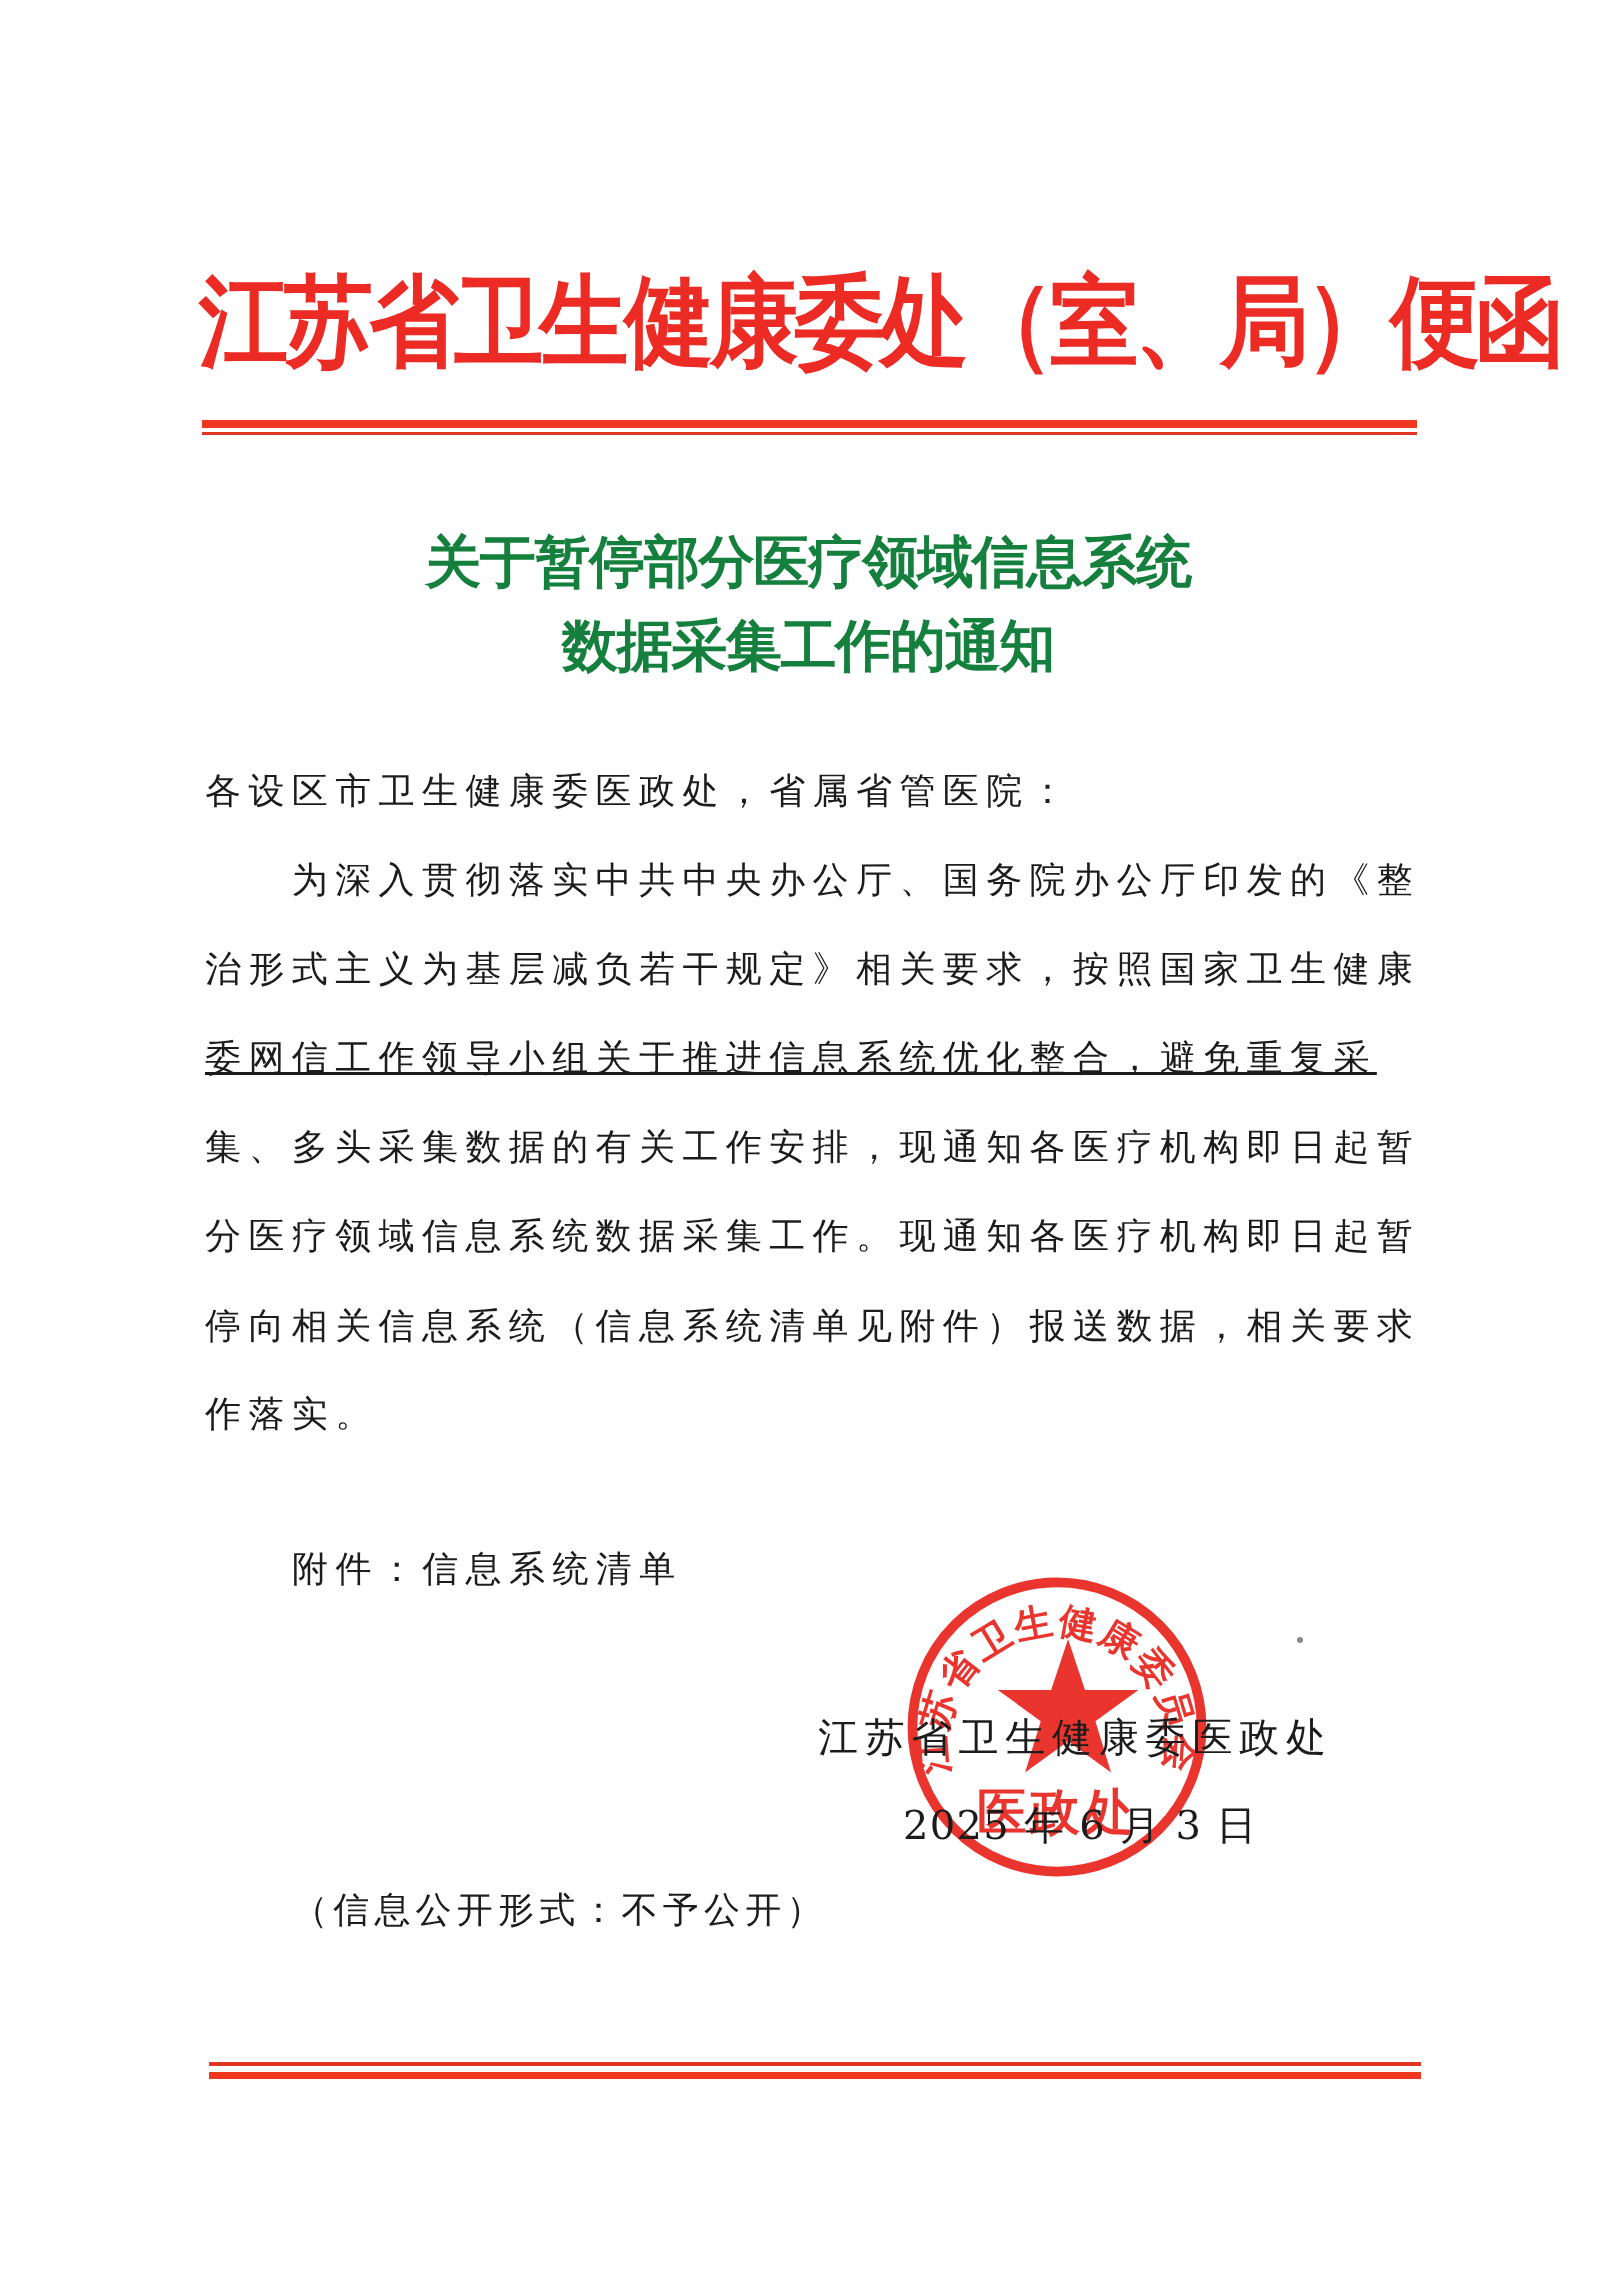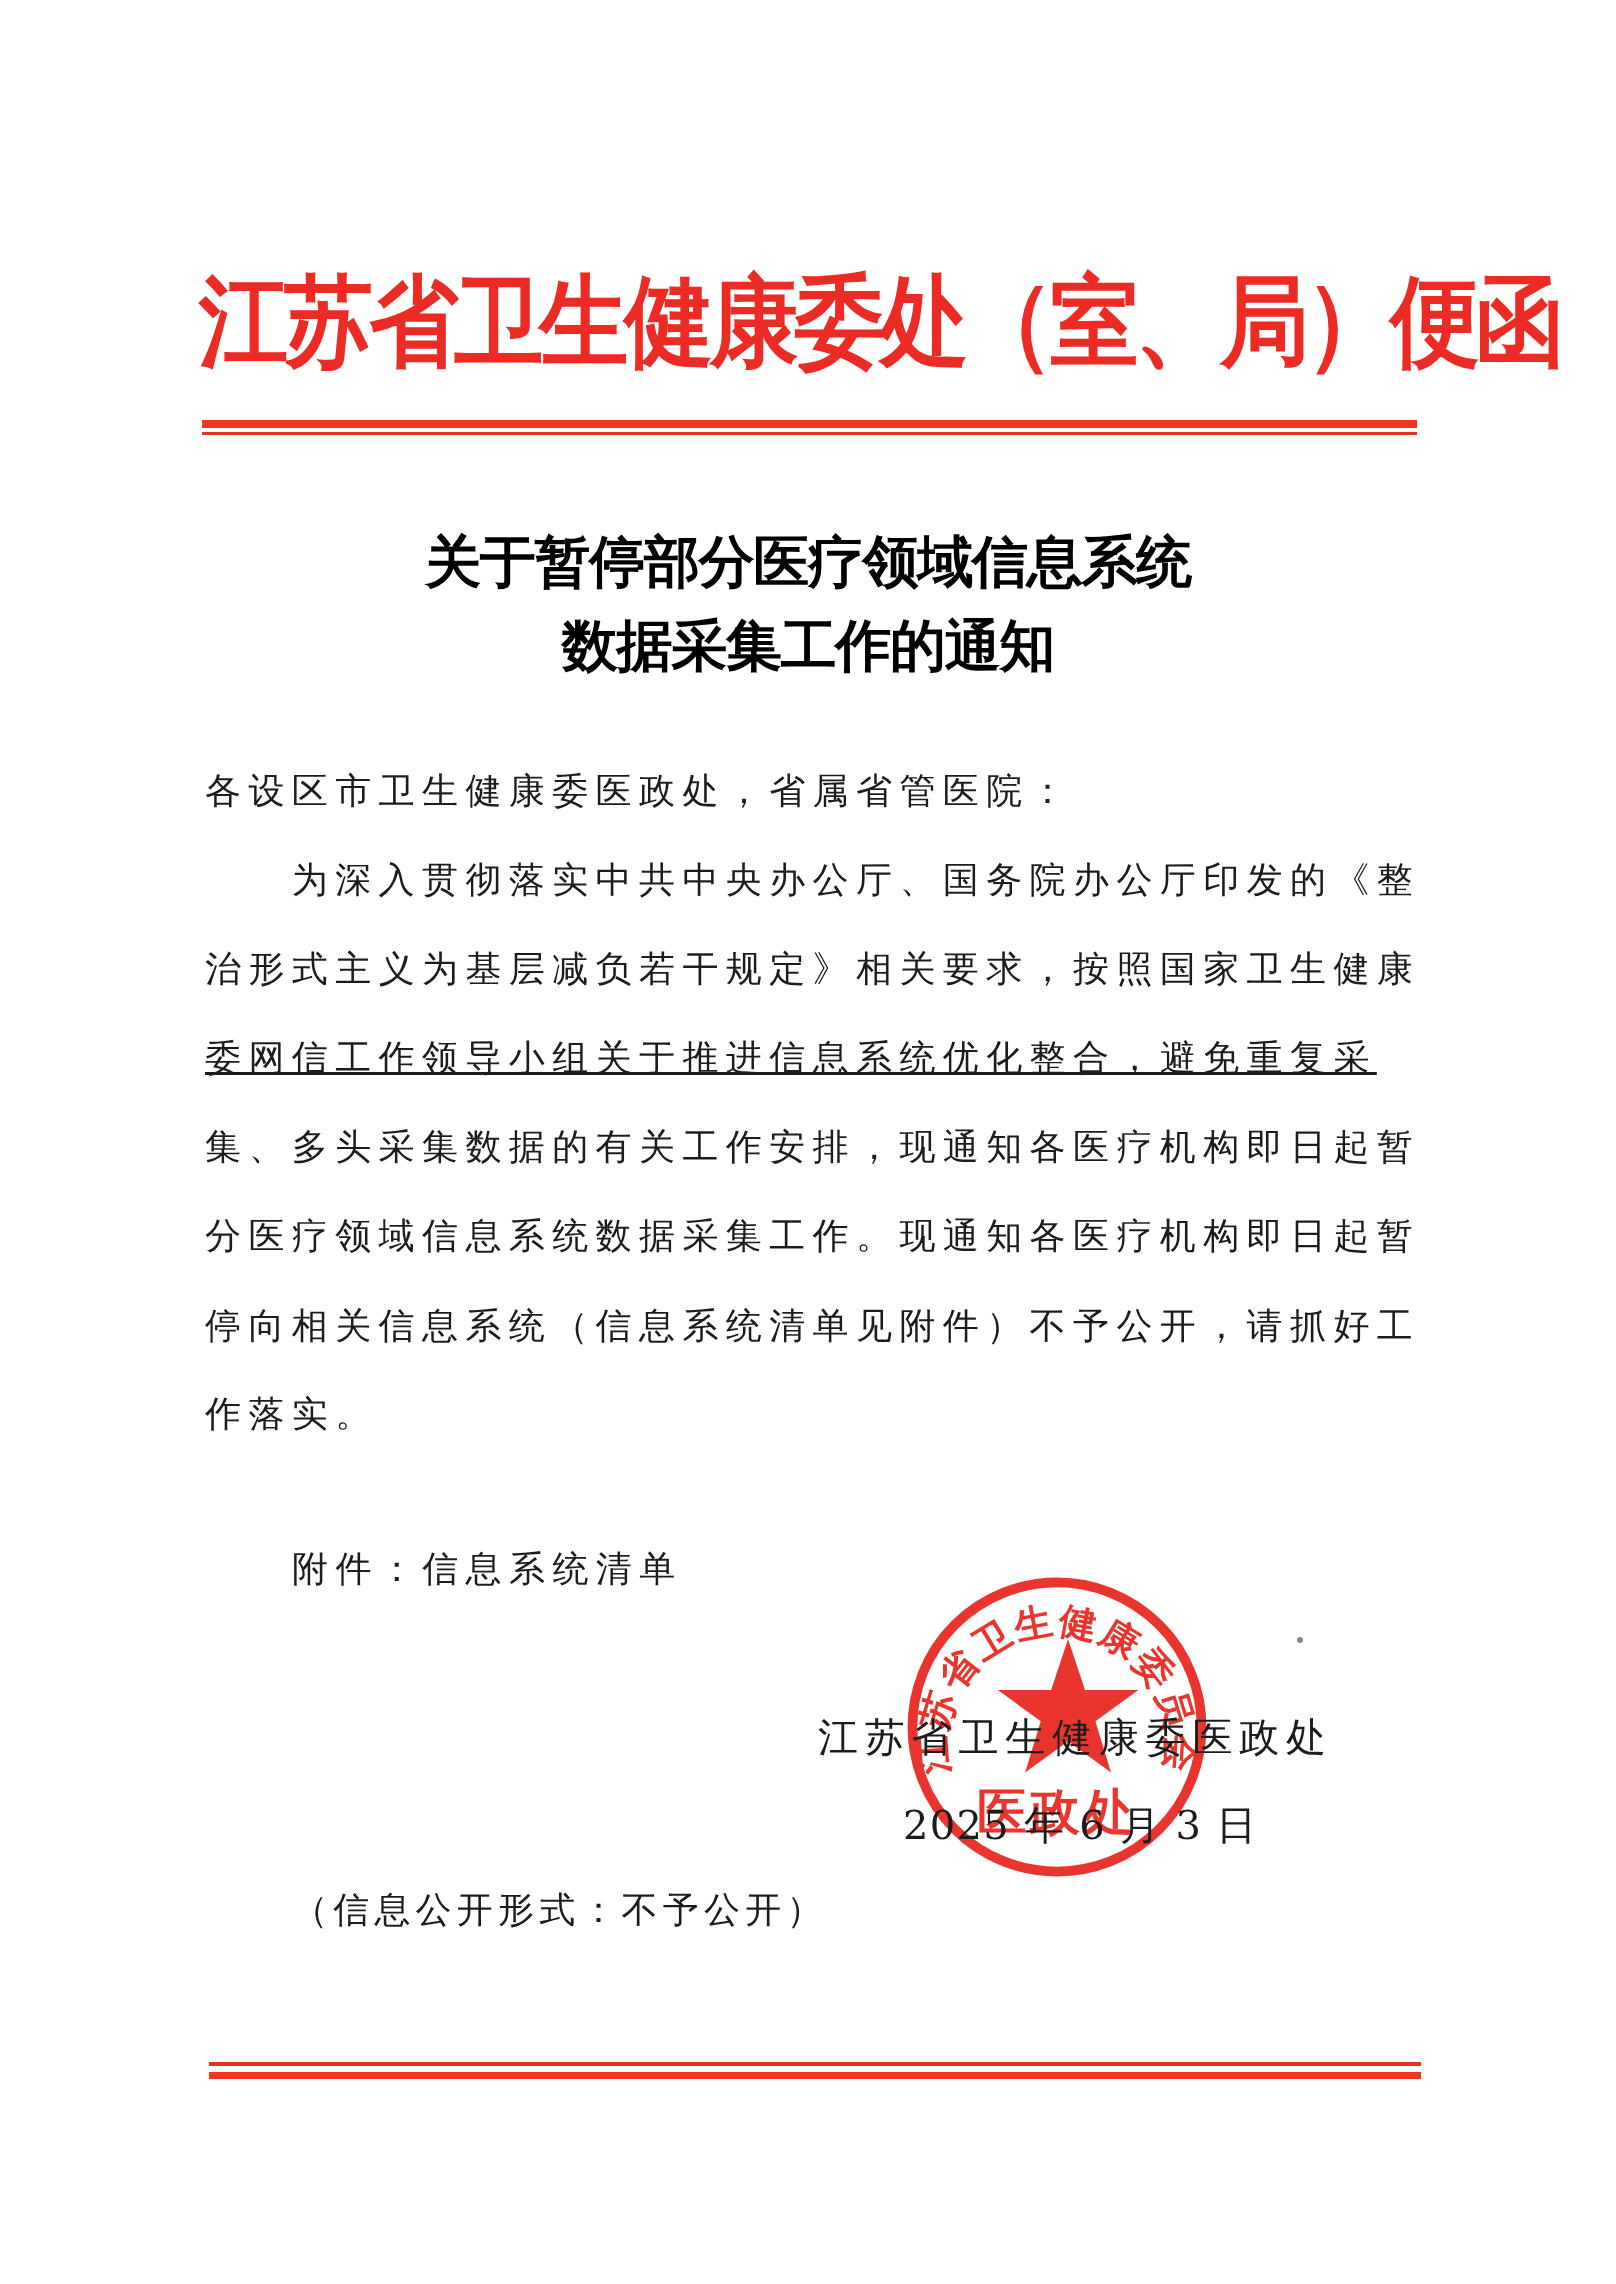--- a/index.html
+++ b/index.html
@@ -13,21 +13,21 @@
     white-space:nowrap; transform:scaleY(1.12); transform-origin:top left; }
 
   .rule { left:202px; width:1215px; background:#f0361f; }
   .rule.top-thick { top:420px; height:7.8px; }
   .rule.top-thin { top:432px; height:3.3px; background:#e23423; }
   .rule.bot-thin { left:209px; width:1212px; top:2062px; height:3.9px; background:#e23423; }
   .rule.bot-thick { left:209px; width:1212px; top:2072px; height:7.2px; }
 
   .title { left:0; width:1616px; text-align:center; font-weight:bold;
     font-family:"DejaVu Serif", "Liberation Serif", serif; font-size:56px;
-    color:#000000; letter-spacing:-1.3px; white-space:nowrap; }
+    color:#15803d; letter-spacing:-1.3px; white-space:nowrap; }
   .title.l1 { top:525px; }
   .title.l2 { top:609px; }
 
   .body-text { font-family:"DejaVu Serif", "Liberation Serif", serif;
     font-size:36px; color:#1c1c1c; white-space:nowrap; letter-spacing:7.4px; line-height:46px; }
   .line { left:205px; }
 
   .sign { font-family:"DejaVu Serif", "Liberation Serif", serif; font-size:40px;
     color:#1c1c1c; white-space:nowrap; line-height:46px; z-index:3; }
 
@@ -45,21 +45,21 @@
 <div class="abs title l1">关于暂停部分医疗领域信息系统</div>
 <div class="abs title l2">数据采集工作的通知</div>
 
 <div class="abs body-text line" style="top:768px;text-align:right;">各设区市卫生健康委医政处，省属省管医院：</div>
 
 <div class="abs body-text line" style="top:857px;">　　为深入贯彻落实中共中央办公厅、国务院办公厅印发的《整</div>
 <div class="abs body-text line" style="top:946px;">治形式主义为基层减负若干规定》相关要求，按照国家卫生健康</div>
 <div class="abs body-text line" style="top:1035px;text-decoration:underline;">委网信工作领导小组关于推进信息系统优化整合，避免重复采</div>
 <div class="abs body-text line" style="top:1124px;">集、多头采集数据的有关工作安排，现通知各医疗机构即日起暂</div>
 <div class="abs body-text line" style="top:1213px;">分医疗领域信息系统数据采集工作。现通知各医疗机构即日起暂</div>
-<div class="abs body-text line" style="top:1303px;">停向相关信息系统（信息系统清单见附件）不予公开，请抓好工</div>
+<div class="abs body-text line" style="top:1303px;">停向相关信息系统（信息系统清单见附件）报送数据，相关要求</div>
 <div class="abs body-text line" style="top:1391px;">作落实。</div>
 
 <div class="abs body-text" style="left:292px; top:1546px;">附件：信息系统清单</div>
 
 <svg class="abs seal" viewBox="0 0 470 470">
   <defs>
     <path id="sealArc" d="M 75 320 A 170 170 0 1 1 395 320"></path>
   </defs>
   <circle cx="235" cy="235" r="222" fill="none" stroke="#e8261f" stroke-width="15"></circle>
   <text font-family="DejaVu Sans, Liberation Sans, sans-serif" font-weight="bold" font-size="58" fill="#e8261f" letter-spacing="4">

